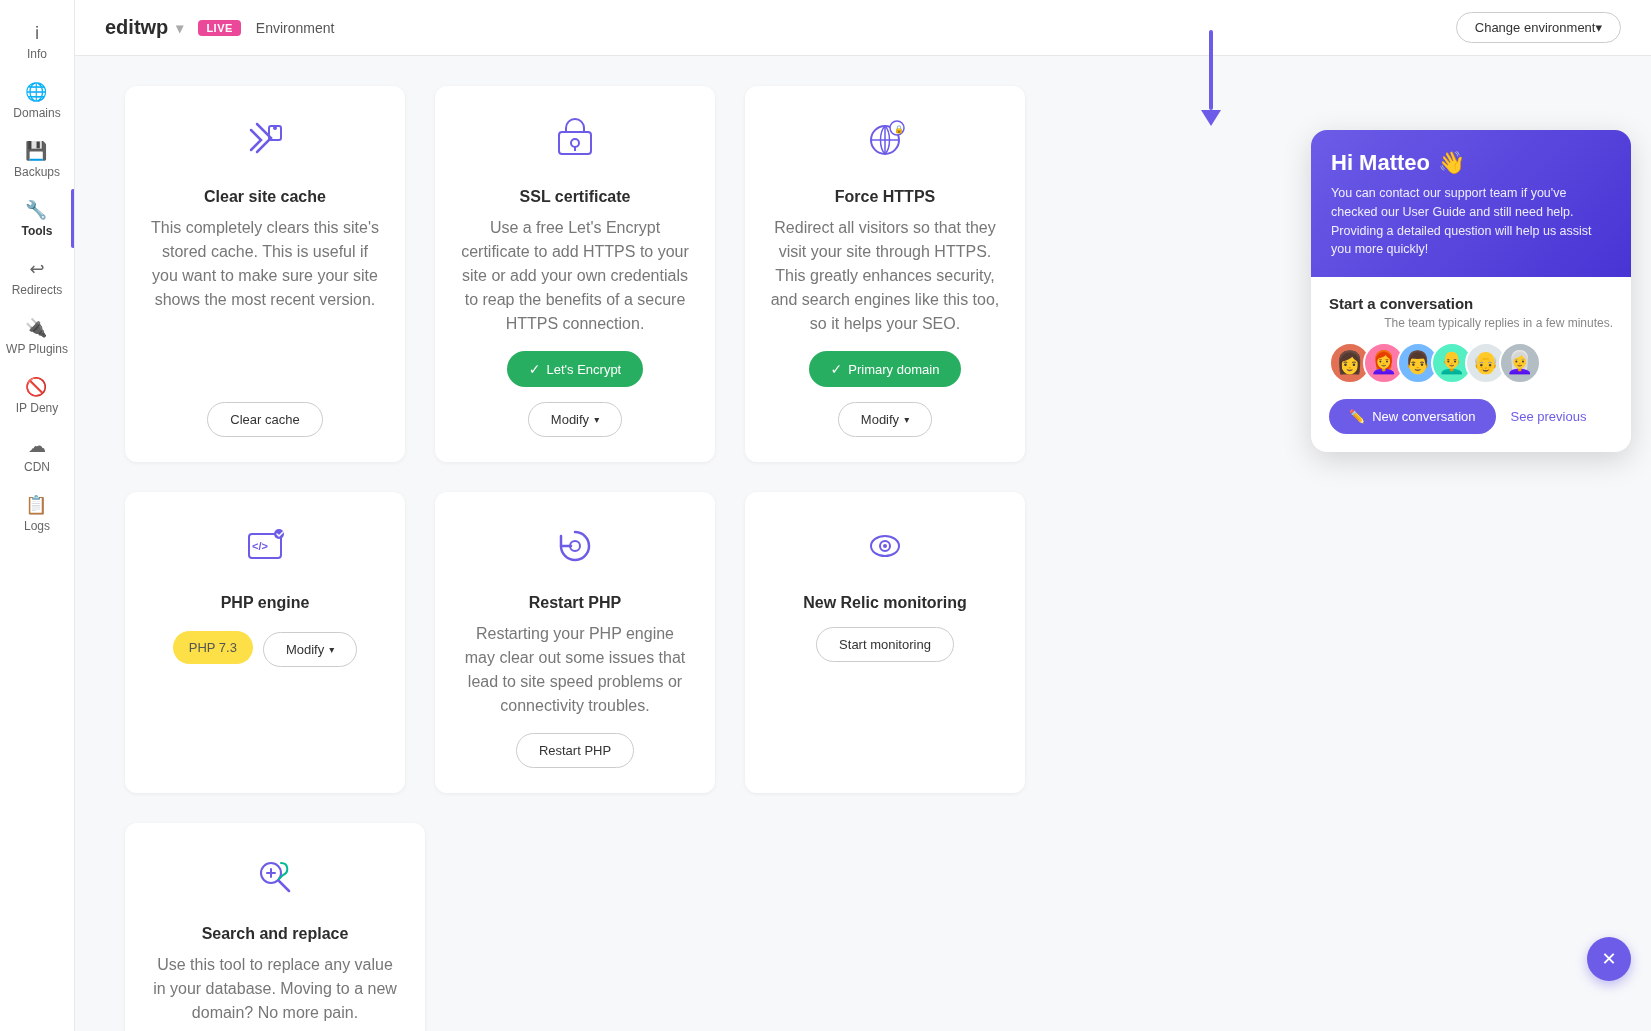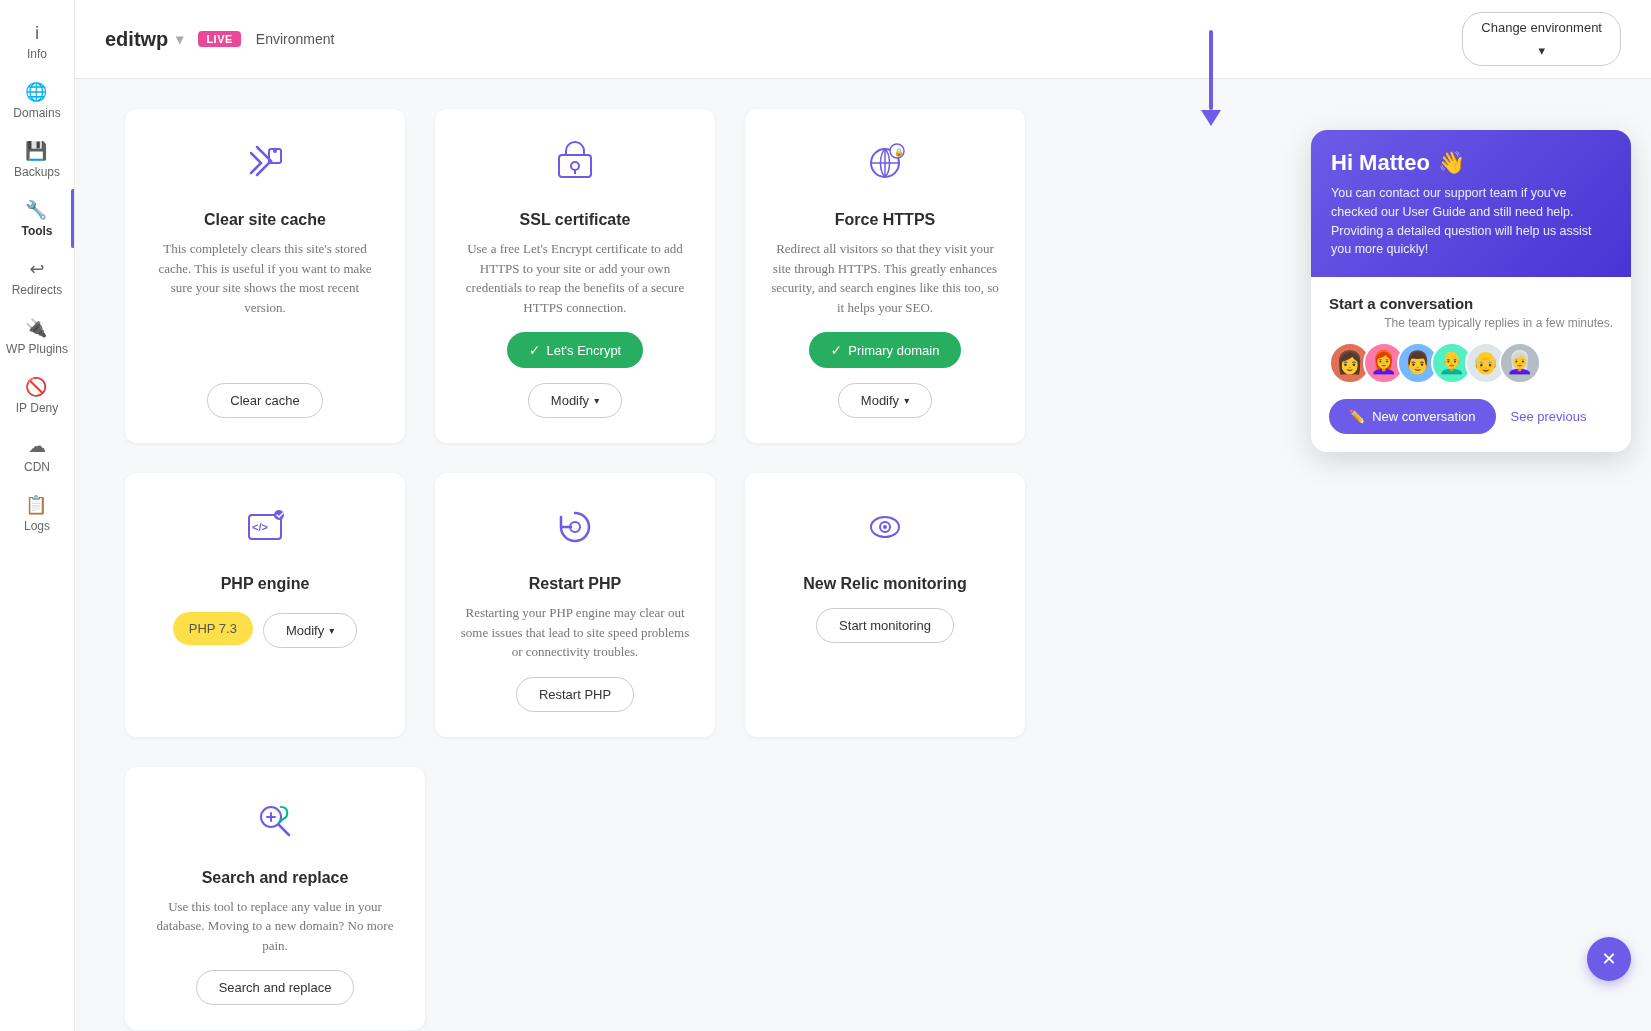--- a/index.html
+++ b/index.html
@@ -80,23 +80,21 @@
     .change-env-btn {
       margin-left: auto;
       border: 1px solid #ccc;
       background: #fff;
       border-radius: 20px;
       padding: 7px 18px;
       font-size: 13px;
       cursor: pointer;
       display: flex;
       align-items: center;
-      gap: 8px;
       color: #333;
-      flex-direction: column;
     }
 
     
     .content {
       flex: 1;
       overflow-y: auto;
       padding: 30px 50px;
     }
 
     
@@ -112,21 +110,21 @@
       padding: 30px 25px 25px;
       text-align: center;
       box-shadow: 0 1px 4px rgba(0,0,0,0.06);
       display: flex;
       flex-direction: column;
       align-items: center;
       gap: 10px;
     }
     .tool-icon { font-size: 40px; margin-bottom: 5px; }
     .tool-title { font-size: 16px; font-weight: 600; color: #2d2d2d; }
-    .tool-desc { font-size: 13px; color: #777; line-height: 1.5; flex: 1; font-family: Liberation Serif, serif; }
+    .tool-desc { font-size: 16px; color: #777; line-height: 1.5; flex: 1; }
     
     
     .btn-outline {
       border: 1.5px solid #ccc;
       background: #fff;
       border-radius: 25px;
       padding: 9px 22px;
       font-size: 13px;
       cursor: pointer;
       color: #333;

